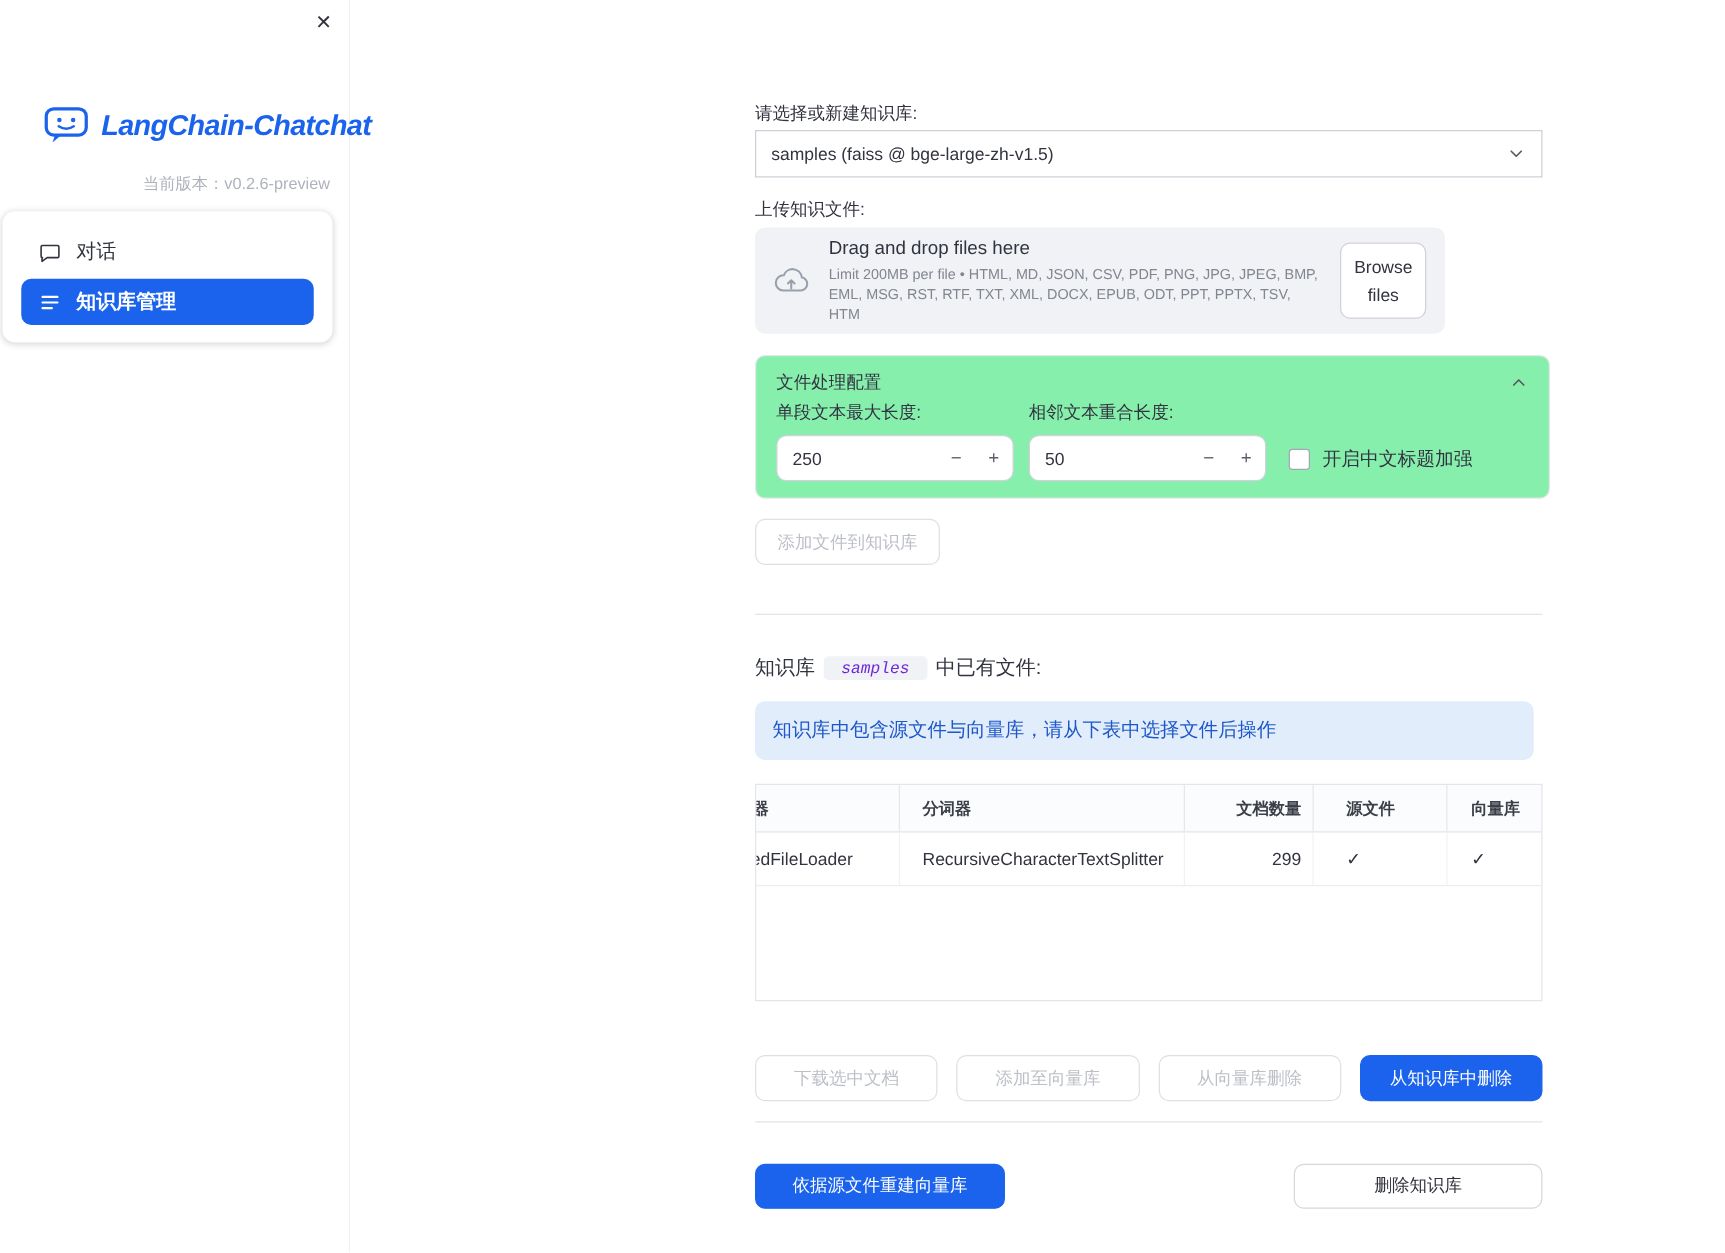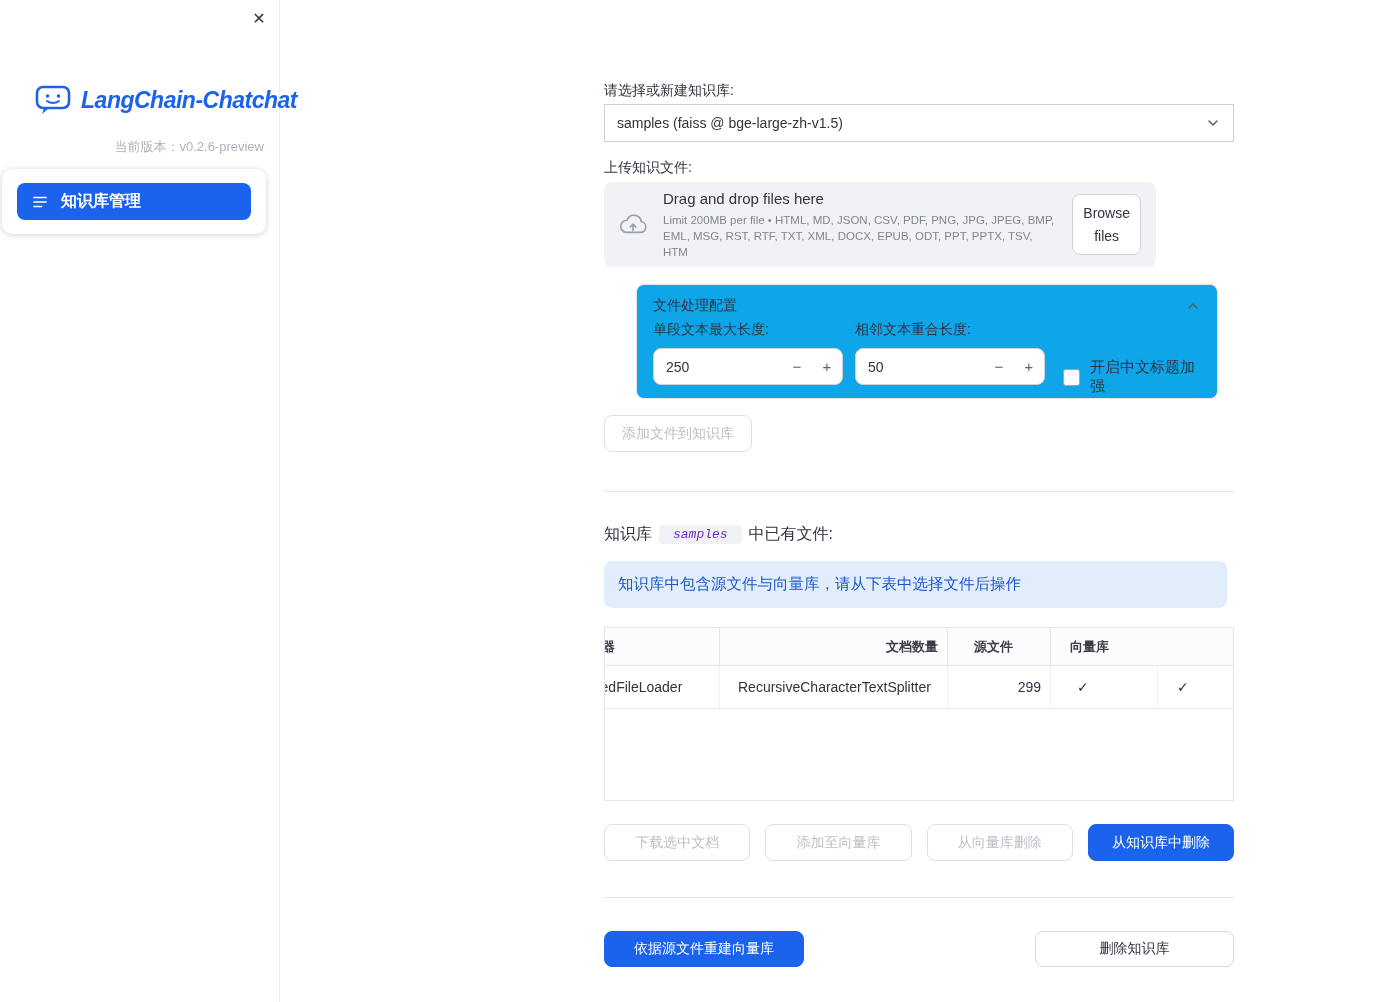--- a/index.html
+++ b/index.html
@@ -21,21 +21,21 @@
   .field-label { position:absolute; font-size:14px; color:#31333f; }
   .selectbox { position:absolute; left:604px; top:104px; width:630px; height:38px; background:#fff; border:1px solid #cdd0d6; border-radius:0; display:flex; align-items:center; justify-content:space-between; padding:0 12px; cursor:pointer;gap:31px; }
   .selectbox .val { font-size:14px; color:#31333f; }
 
   .uploader { position:absolute; left:604px; top:182px; width:552px; height:85px; background:#f0f2f6; border-radius:8px; display:flex; align-items:center; padding:0 15px; gap:16px; }
   .drop-texts { display:flex; flex-direction:column; gap:5px; width:478px; }
   .drop-main { font-size:15px; color:#31333f; }
   .drop-sub { font-size:11.5px; line-height:16px; color:#82868f; }
   .browse-btn { margin-left:auto; width:73px; padding:7px 10px; background:#fff; border:1px solid #cfd2d8; border-radius:8px; font-size:14px; color:#31333f; text-align:center; line-height:1.6; cursor:pointer; }
 
-  .expander { position:absolute; left:604px; top:284px; width:582px; height:115px; border:1px solid #e4e5e9; border-radius:8px; background:#0ea5e9;margin-left:32px; }
+  .expander { position:absolute; left:604px; top:284px; width:636px; height:115px; border:1px solid #e4e5e9; border-radius:8px; background:#86efac; }
   .exp-header { display:flex; align-items:center; justify-content:space-between; padding:12px 16px 0 16px; cursor:pointer; }
   .exp-title { font-size:14px; color:#31333f; }
   .exp-body { display:flex; padding:6px 16px 0 16px; align-items:flex-start; }
   .num-group { width:190px; }
   .num-group .lbl { font-size:14px; color:#31333f; margin-bottom:9px; white-space:nowrap; }
   .numinput { width:190px; height:37px; border:1px solid #cfd2d8; border-radius:8px; background:#fff; display:flex; align-items:center; }
   .numinput .nval { flex:1; padding-left:12px; font-size:14px; color:#31333f; }
   .numinput .step { width:30px; text-align:center; font-size:15px; color:#5b606b; cursor:pointer; user-select:none; }
   .cb-col { margin-left:18px; padding-top:37px; display:flex; align-items:center; gap:10px;justify-content:center; }
   .checkbox { width:17px; height:17px; border:1.5px solid #a3a8b3; border-radius:3px; background:#fff; cursor:pointer; flex:0 0 auto; }
@@ -63,21 +63,21 @@
   .td { display:flex; align-items:center; font-size:14px; color:#31333f; border-right:1px solid #f2f2f5; padding:0 8px; overflow:hidden; white-space:nowrap; }
   .td:last-child { border-right:none; }
   .col-clip { padding-left:0 !important; }
   .shift-h { margin-left:-55px; display:inline-block; white-space:nowrap; }
   .shift-c { margin-left:-69px; display:inline-block; white-space:nowrap; }
   .col-num { justify-content:flex-end; padding-right:9px !important; }
   .col-src { padding-left:26px !important; }
   .col-vec { padding-left:19px !important; }
 
   .actions-row { position:absolute; left:604px; top:824px; width:630px; display:flex; gap:15px; }
-  .actions-row .btn { flex:1; height:37px; }
+  .actions-row .btn { flex:1; height:37px;margin-top:20px; }
 
   .rebuild-btn { position:absolute; left:604px; top:931px; width:200px; height:36px; }
   .delete-kb-btn { position:absolute; left:1035px; top:931px; width:199px; height:36px; }
 </style>
 </head>
 <body>
 
 <div class="canvas">
 
   <aside class="sidebar">
@@ -90,20 +90,26 @@
         <circle cx="23.5" cy="12" r="1.8" fill="#1b63ec"></circle>
         <path d="M12 17 q6 4 12 0" fill="none" stroke="#1b63ec" stroke-width="2" stroke-linecap="round"></path>
         <path d="M9 24 l-2 6 7 -6" fill="#1b63ec"></path>
       </svg>
       <span class="logo-text">LangChain-Chatchat</span>
     </div>
 
     <div class="version">当前版本：v0.2.6-preview</div>
 
     <nav class="menu-card">
+      <div class="menu-item">
+        <svg width="18" height="18" viewBox="0 0 24 24">
+          <path d="M4 4.5h16a1.5 1.5 0 0 1 1.5 1.5v10a1.5 1.5 0 0 1-1.5 1.5H9l-5.5 4v-4H4A1.5 1.5 0 0 1 2.5 16V6A1.5 1.5 0 0 1 4 4.5z" fill="none" stroke="#31333f" stroke-width="1.7" stroke-linejoin="round"></path>
+        </svg>
+        <span>对话</span>
+      </div>
       <div class="menu-item active">
         <svg width="18" height="18" viewBox="0 0 24 24">
           <path d="M4 6h16M4 12h16M4 18h10" fill="none" stroke="#ffffff" stroke-width="2.2" stroke-linecap="round"></path>
         </svg>
         <span>知识库管理</span>
       </div>
     </nav>
   </aside>
 
   <main>
@@ -172,20 +178,23 @@
       <span>中已有文件:</span>
     </div>
 
     <div class="info-banner">知识库中包含源文件与向量库，请从下表中选择文件后操作</div>
 
     <div class="dtable">
       <div class="tgrid thead">
         <div class="th col-clip">
             <span class="shift-h">文档加载器</span>
           </div>
+        <div class="th" style="padding-left:18px">
+            <span>分词器</span>
+          </div>
         <div class="th col-num">
             <span>文档数量</span>
           </div>
         <div class="th col-src">
             <span>源文件</span>
           </div>
         <div class="th col-vec">
             <span>向量库</span>
           </div>
       </div>

